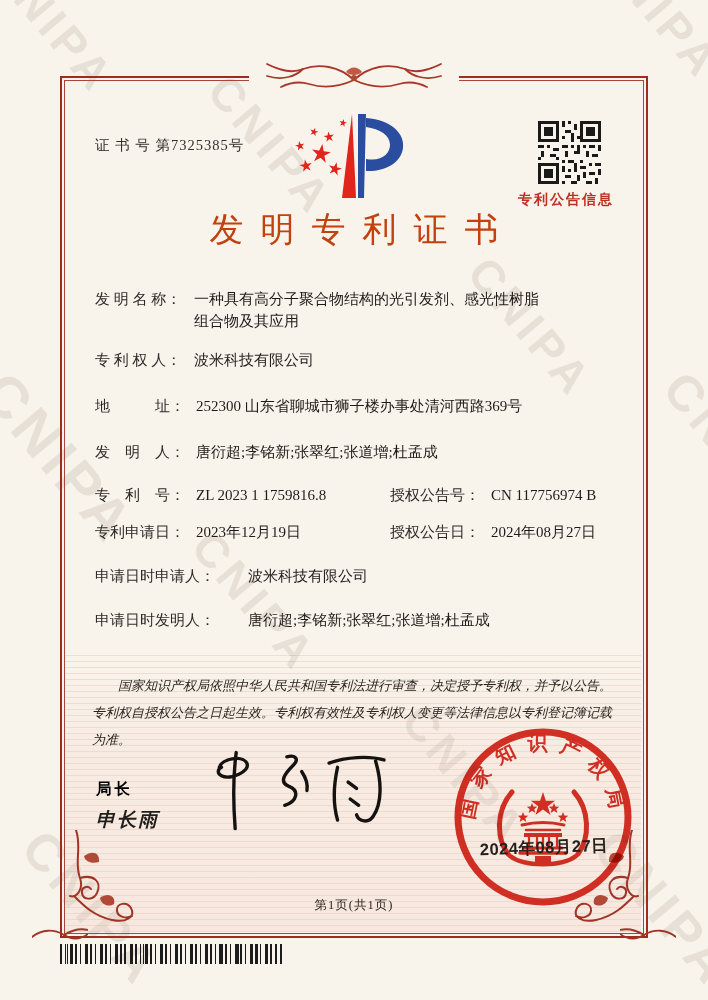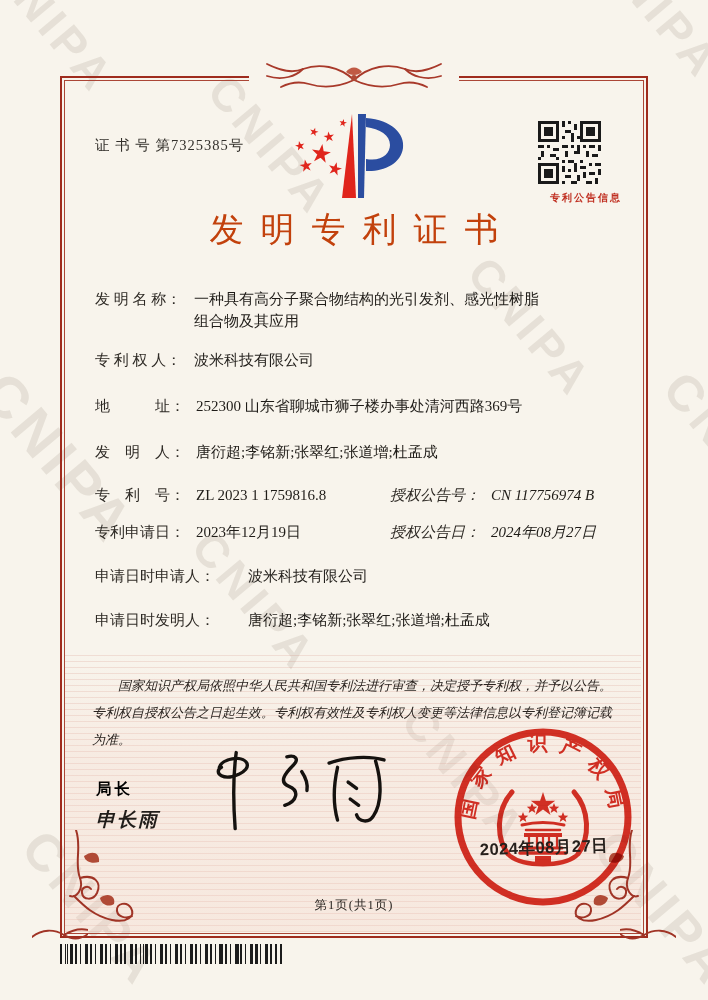--- a/index.html
+++ b/index.html
@@ -36,33 +36,33 @@
   .orn-top{left:249px;top:56px;width:210px;height:44px;background:#f8f4ec;}
   .orn-corner-l{left:66px;top:830px;}
   .orn-corner-r{left:556px;top:830px;transform:scaleX(-1);}
   .orn-end-l{left:32px;top:927px;}
   .orn-end-r{left:620px;top:927px;transform:scaleX(-1);}
 
   
   .cert-no{position:absolute;left:95px;top:136px;font-size:14.5px;letter-spacing:1px;color:#33302b;}
   .logo{position:absolute;left:286px;top:110px;width:132px;height:100px;}
   .qr{position:absolute;left:538px;top:121px;width:63px;height:63px;}
-  .qr-label{position:absolute;left:518px;top:191px;width:104px;text-align:right;
-            color:#c03022;font-size:10px;font-weight:bold;letter-spacing:2px;}
+  .qr-label{position:absolute;left:518px;top:191px;width:104px;text-align:left;
+            color:#c03022;font-size:14px;font-weight:bold;letter-spacing:2px;}
   .title{position:absolute;left:0;right:0;top:207px;text-align:center;
          font-size:34px;font-weight:normal;letter-spacing:17px;text-indent:17px;color:#c2410c;}
 
   
   .row{position:absolute;left:95px;width:530px;font-size:15px;line-height:22px;}
   .lbl{display:inline-block;color:#2e2a25;vertical-align:top;white-space:pre;}
   .lbl1{min-width:88px;}
   .lbl2{min-width:142px;}
   .val{display:inline-block;color:#1f1c18;margin-left:11px;vertical-align:top;}
   .val-wrap{max-width:352px;}
-  .pair-r{position:absolute;left:295px;top:0;white-space:nowrap;font-style:italic;}
+  .pair-r{position:absolute;left:295px;top:0;white-space:nowrap;}
   .r1{top:288px;} .r2{top:349px;} .r3{top:395px;} .r4{top:441px;}
   .r5{top:484px;} .r6{top:521px;} .r7{top:565px;} .r8{top:609px;}
 
   
   .legal{position:absolute;left:92px;top:672px;width:528px;font-size:13px;
          font-style:italic;color:#2a2420;line-height:27px;}
   .legal .l1{text-indent:26px;}
 
   
   .director{position:absolute;left:96px;top:779px;font-family:Liberation Serif, serif;

